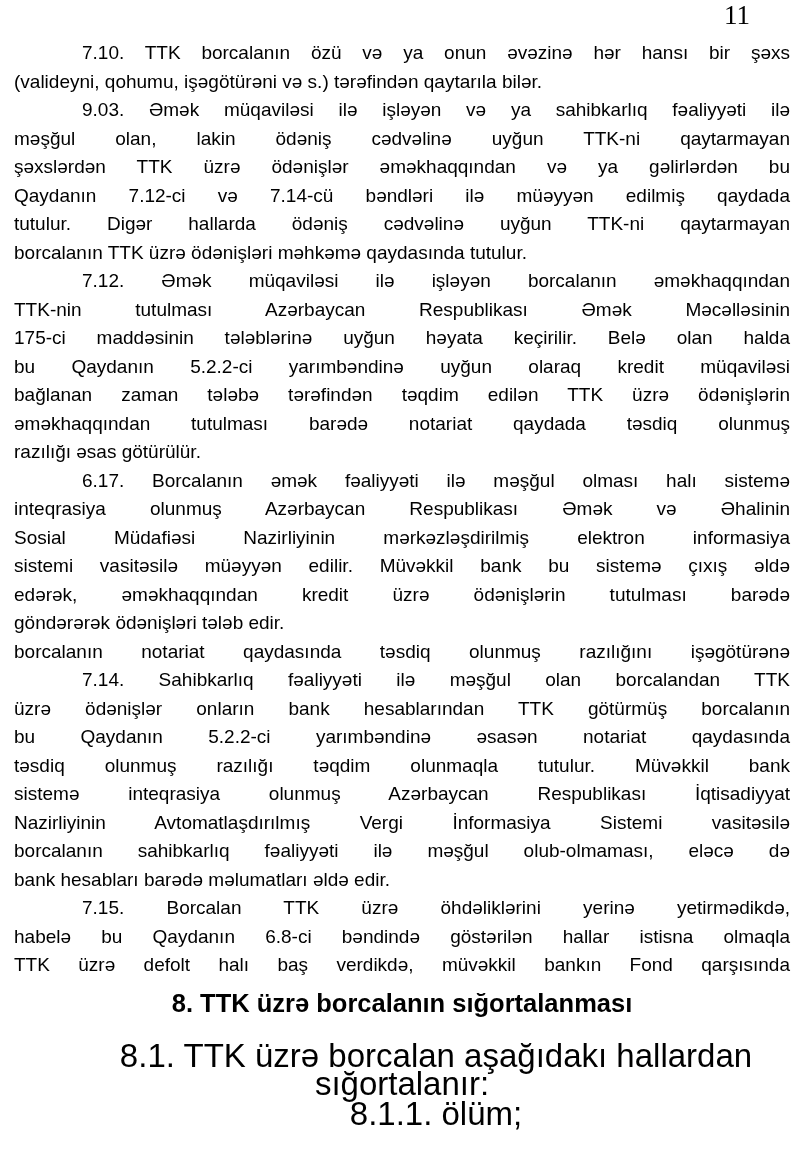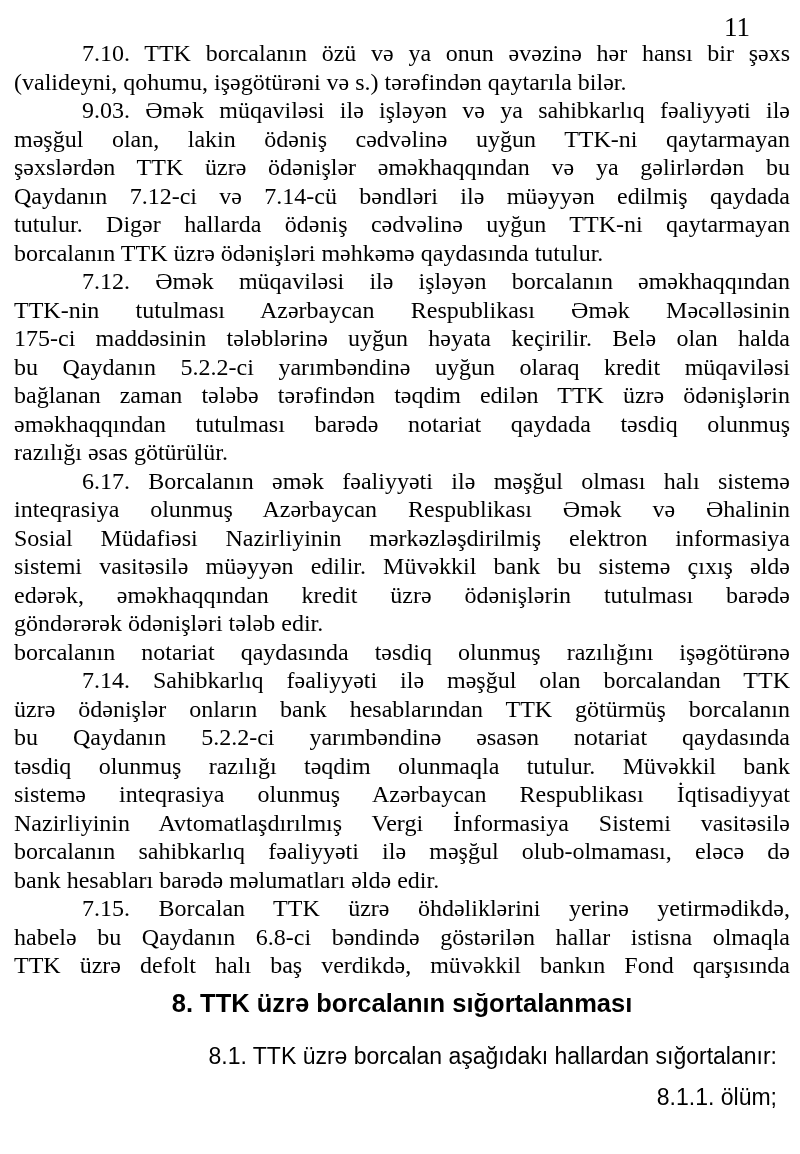--- a/index.html
+++ b/index.html
@@ -11,56 +11,55 @@
     position: relative;
     width: 800px;
     height: 1154px;
     background: #ffffff;
     color: #000000;
     font-family: "Liberation Sans", sans-serif;
     overflow: hidden;
   }
   .page-number {
     position: absolute;
-    top: 12px;
+    top: 0;
     right: 50px;
     font-family: "Liberation Serif", serif;
     font-size: 27px;
     line-height: 30px;
     color: #000000;
   }
   .doc-body {
     position: absolute;
     left: 14px;
     top: 39px;
     width: 776px;
   }
   .line {
-    font-size: 24px;
+    font-size: 19px;
     line-height: 28.5px;
     text-align: justify;
     text-align-last: justify;
     word-spacing: 1px;
-    font-family: Liberation Serif, serif;
   }
   .line.para-first { text-indent: 68px; }
   .line.para-last  { text-align-last: left; word-spacing: normal; }
   .section-heading {
     margin: 8px 0 0 0;
     font-size: 25.5px;
     font-weight: bold;
     text-align: center;
     line-height: 30px;
   }
   .clause {
-    margin: 13px;
-    font-size: 23px;
+    margin: 1px;
+    font-size: 33px;
     line-height: 28.5px;
     text-indent: 68px;
-    text-align: right;
+    text-align: center;
   }
   .clause.first-clause { margin-top: 24px; }
 </style>
 </head>
 <body>
 
 <div class="page">
   <div class="page-number">11</div>
 
   <div class="doc-body">

